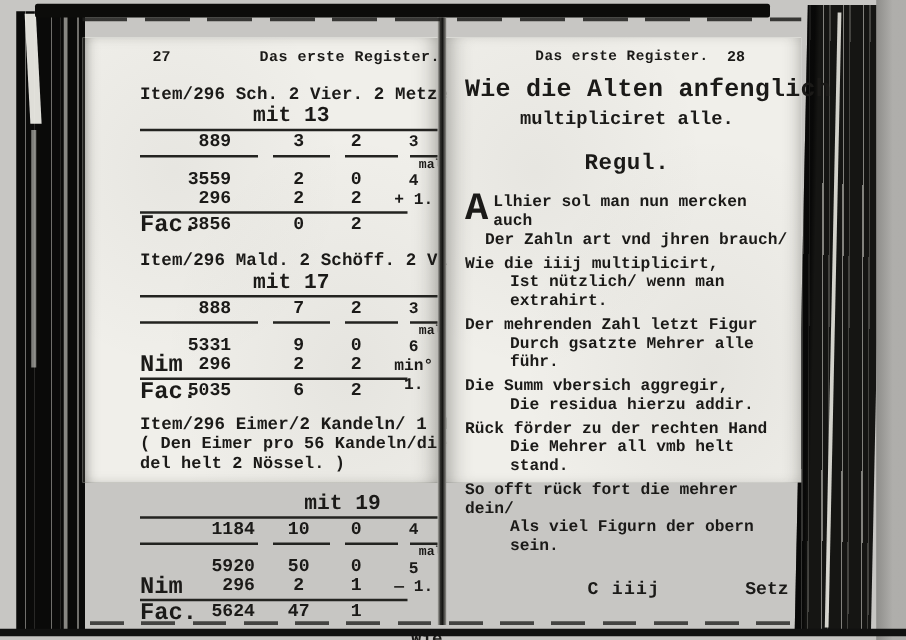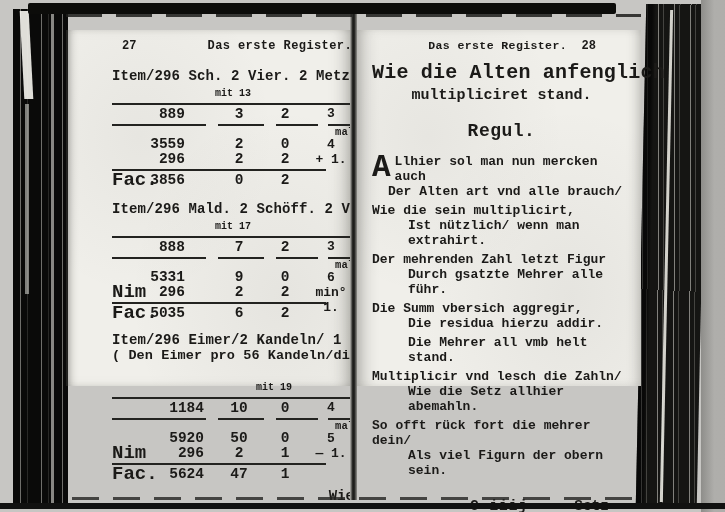--- a/index.html
+++ b/index.html
@@ -50,21 +50,21 @@
   
   .lp-header{position:relative;margin-top:9px;height:16px;}
   .lp-header .running-title{padding-left:52px;}
   .lp-header .pagenum{left:54px;}
   .lp-body{padding-left:44px;width:242px;}
   .b-heading{font-size:14px;font-weight:bold;white-space:nowrap;line-height:16px;letter-spacing:.1px;}
   .b-heading.sub{font-size:13.5px;}
   .block1{margin-top:13px;}
   .block2{margin-top:12px;}
   .block3{margin-top:10px;}
-  .mit{text-align:center;font-size:10px;font-weight:bold;line-height:15px;margin-top:2px;}
+  .mit{text-align:center;font-size:17px;font-weight:bold;line-height:15px;margin-top:2px;}
   .mit-b3{padding-left:82px;margin-top:16px;}
   .rule{height:2px;background:#232320;width:242px;margin:2px 0 1px 0;}
   .rule.seg{background:linear-gradient(90deg,#232320 0 94px,transparent 94px 106px,#232320 106px 152px,transparent 152px 164px,#232320 164px 206px,transparent 206px 216px,#232320 216px 242px);}
   .rule.facr{width:214px;}
   .trow{display:grid;grid-template-columns:34px 70px 46px 46px 46px;font-size:14.5px;font-weight:bold;line-height:15px;height:15px;}
   .trow .lb{font-size:19px;text-align:right;}
   .trow .c1{text-align:right;padding-right:31px;}
   .trow .c2,.trow .c3,.trow .c4{text-align:center;}
   .trow .c4{font-size:13px;}
   .block3 .trow .c1{padding-right:12px;}
@@ -79,21 +79,21 @@
   .rp-body{padding:0 10px 0 15px;}
   .title1{font-size:20px;font-weight:bold;text-align:center;margin-top:7px;white-space:nowrap;letter-spacing:.2px;}
   .title2{font-size:15px;font-weight:bold;text-align:center;margin-top:3px;}
   .regul{font-size:18px;font-weight:bold;text-align:center;margin-top:17px;margin-bottom:13px;letter-spacing:.5px;}
   .verse{margin-bottom:4px;font-size:13px;font-weight:bold;line-height:15px;}
   .verse .vl2{padding-left:36px;}
   .verse.v0 .dropcap{float:left;font-size:31px;line-height:26px;font-weight:bold;margin:1px 4px 0 0;}
   .verse.v0 .vl2{padding-left:16px;}
   .sig-row{display:flex;margin-top:20px;font-size:14.5px;font-weight:bold;}
   .sig-row .sig{margin-left:98px;letter-spacing:1px;}
-  .sig-row .cw{margin-left:auto;margin-right:22px;}
+  .sig-row .cw{margin-left:auto;}
 </style>
 </head>
 <body>
 
 <div class="stage">
 
   <div class="left-band">
     <div class="hl1"></div>
     <div class="hl2"></div>
     <div class="hl3"></div>
@@ -181,20 +181,21 @@
           <span class="c1">5035</span>
           <span class="c2">6</span>
           <span class="c3">2</span>
           <span class="c4"></span>
         </div>
       </div>
 
       <div class="block3">
         <div class="b-heading">Item/296 Eimer/2 Kandeln/ 1 Nössel/</div>
         <div class="b-heading sub">( Den Eimer pro 56 Kandeln/die Kan-</div>
+        <div class="b-heading sub">del helt 2 Nössel. )</div>
         <div class="mit mit-b3">mit 19</div>
         <div class="rule"></div>
         <div class="trow first">
           <span class="lb"></span>
           <span class="c1">1184</span>
           <span class="c2">10</span>
           <span class="c3">0</span>
           <span class="c4">4</span>
         </div>
         <div class="rule seg"></div>
@@ -229,46 +230,43 @@
 
   <div class="gutter"></div>
 
   <div class="page page-right">
     <div class="rp-header">
       <span class="running-title">Das erste Register.</span>
       <span class="pagenum">28</span>
     </div>
     <div class="rp-body">
       <div class="title1">Wie die Alten anfenglich</div>
-      <div class="title2">multipliciret stand.</div>
+      <div class="title2">multipliciret alle.</div>
       <div class="regul">Regul.</div>
 
       <div class="verse v0">
         <span class="dropcap">A</span>
         <div class="vl1">Llhier sol man nun mercken auch</div>
-        <div class="vl2">Der Alten art vnd alle brauch/</div>
-      </div>
-      <div class="verse">
-        <div class="vl1">Wie die sein multiplicirt,</div>
+        <div class="vl2">Der Zahln art vnd jhren brauch/</div>
+      </div>
+      <div class="verse">
+        <div class="vl1">Wie die iiij multiplicirt,</div>
         <div class="vl2">Ist nützlich/ wenn man extrahirt.</div>
       </div>
       <div class="verse">
         <div class="vl1">Der mehrenden Zahl letzt Figur</div>
         <div class="vl2">Durch gsatzte Mehrer alle führ.</div>
       </div>
       <div class="verse">
         <div class="vl1">Die Summ vbersich aggregir,</div>
         <div class="vl2">Die residua hierzu addir.</div>
       </div>
       <div class="verse">
+        <div class="vl1">Rück förder zu der rechten Hand</div>
         <div class="vl2">Die Mehrer all vmb helt stand.</div>
-      </div>
-      <div class="verse">
-        <div class="vl1">Multiplicir vnd lesch die Zahln/</div>
-        <div class="vl2">Wie die Setz allhier abemahln.</div>
       </div>
       <div class="verse">
         <div class="vl1">So offt rück fort die mehrer dein/</div>
         <div class="vl2">Als viel Figurn der obern sein.</div>
       </div>
 
       <div class="sig-row">
         <span class="sig">C iiij</span>
         <span class="cw">Setz</span>
       </div>

